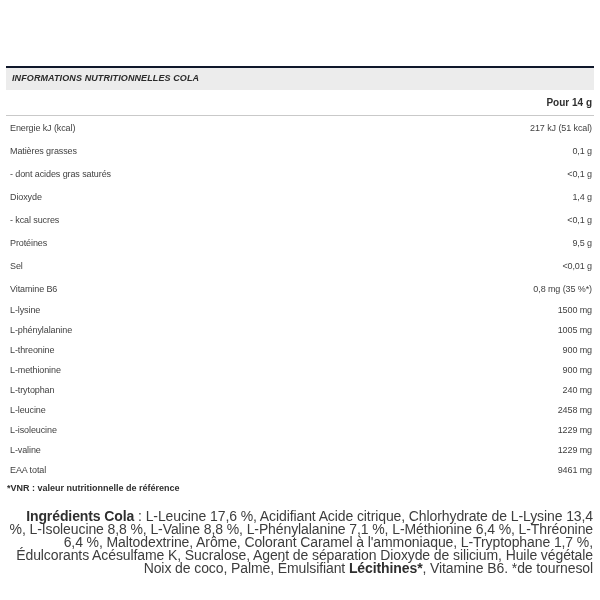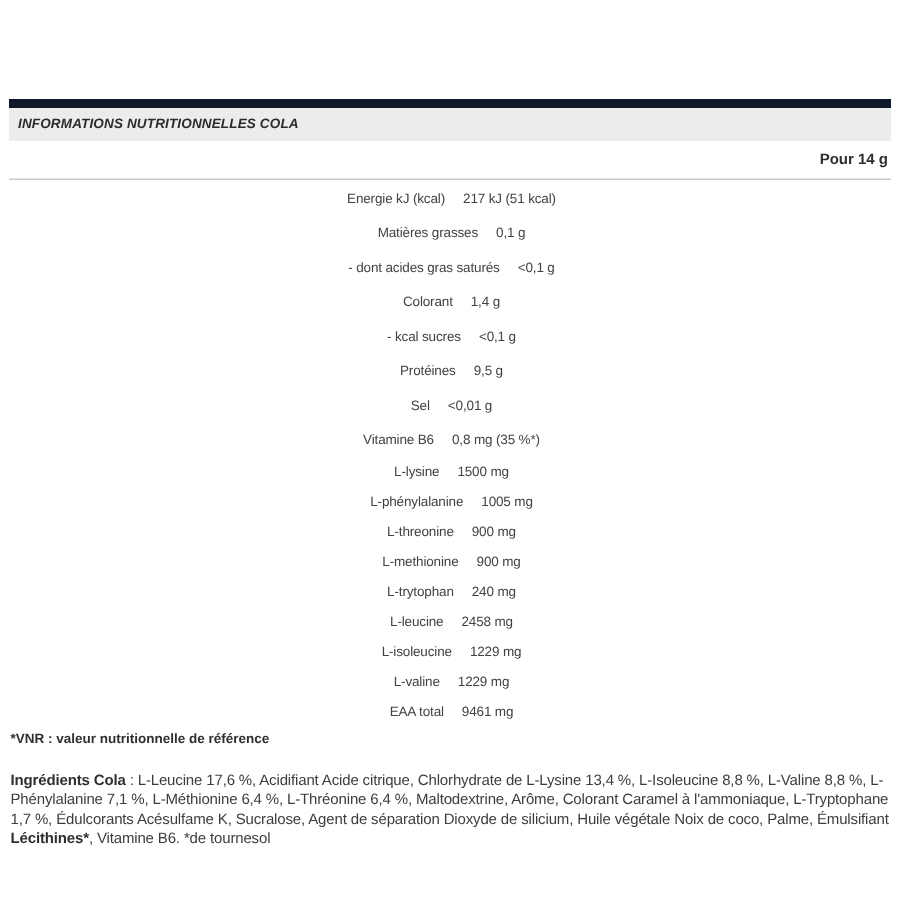--- a/index.html
+++ b/index.html
@@ -10,21 +10,21 @@
     font-family:"Liberation Sans",sans-serif;
     color:#3f3f3f;
     overflow:hidden;
   }
   .table-wrap{
     position:absolute;
     top:66px;left:6px;right:6px;
   }
   .thead{
     background:#ececec;
-    border-top:6px solid #0f172a;
+    border-top:2px solid #0f172a;
     padding:5px 6px 6px 6px;
   }
   .thead-title{
     font-size:9px;
     font-weight:bold;
     font-style:italic;
     color:#2b2b2b;
     letter-spacing:.1px;
     line-height:11px;
   }
@@ -40,42 +40,43 @@
     height:25px;
     padding:0 2px;
     border-bottom:1px solid #c9c9c9;
     font-size:10px;
     font-weight:bold;
     color:#2f2f2f;
   }
   .rows{display:block;}
   .nrow{
     display:flex;
-    justify-content:center;
+    justify-content:space-between;
     align-items:center;
     height:23px;
     font-size:9px;
     letter-spacing:-0.1px;
     gap:12px;
   }
   .nrow.amino{height:20px;}
   .nrow .lbl{padding-left:4px;color:#424242;}
   .nrow .val{padding-right:2px;color:#424242;white-space:nowrap;}
   .footnote{
     margin:3px 0 17px 1px;
     font-size:9px;
     font-weight:bold;
     color:#2f2f2f;
   }
   .ingredients{
     margin:7px 1px 0 1px;
-    font-size:10px;
+    font-size:14px;
     line-height:13px;
     color:#3d3d3d;
     letter-spacing:-0.1px;
+    text-align:right;
   }
   .ingredients b{color:#2f2f2f;}
 </style>
 </head>
 <body>
 
 <div class="sheet">
   <div class="table-wrap">
 
     <div class="thead">
@@ -93,21 +94,21 @@
         </div>
         <div class="nrow">
           <span class="lbl">Matières grasses</span>
           <span class="val">0,1 g</span>
         </div>
         <div class="nrow">
           <span class="lbl">- dont acides gras saturés</span>
           <span class="val">&lt;0,1 g</span>
         </div>
         <div class="nrow">
-          <span class="lbl">Colorant</span>
+          <span class="lbl">Dioxyde</span>
           <span class="val">1,4 g</span>
         </div>
         <div class="nrow">
           <span class="lbl">- kcal sucres</span>
           <span class="val">&lt;0,1 g</span>
         </div>
         <div class="nrow">
           <span class="lbl">Protéines</span>
           <span class="val">9,5 g</span>
         </div>

